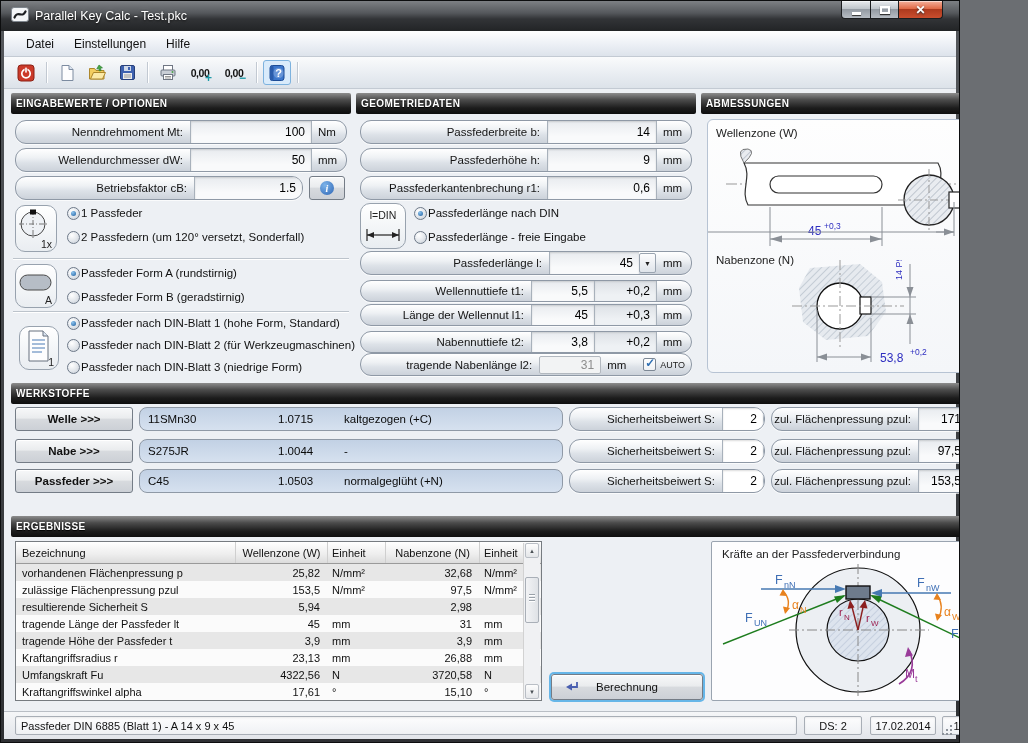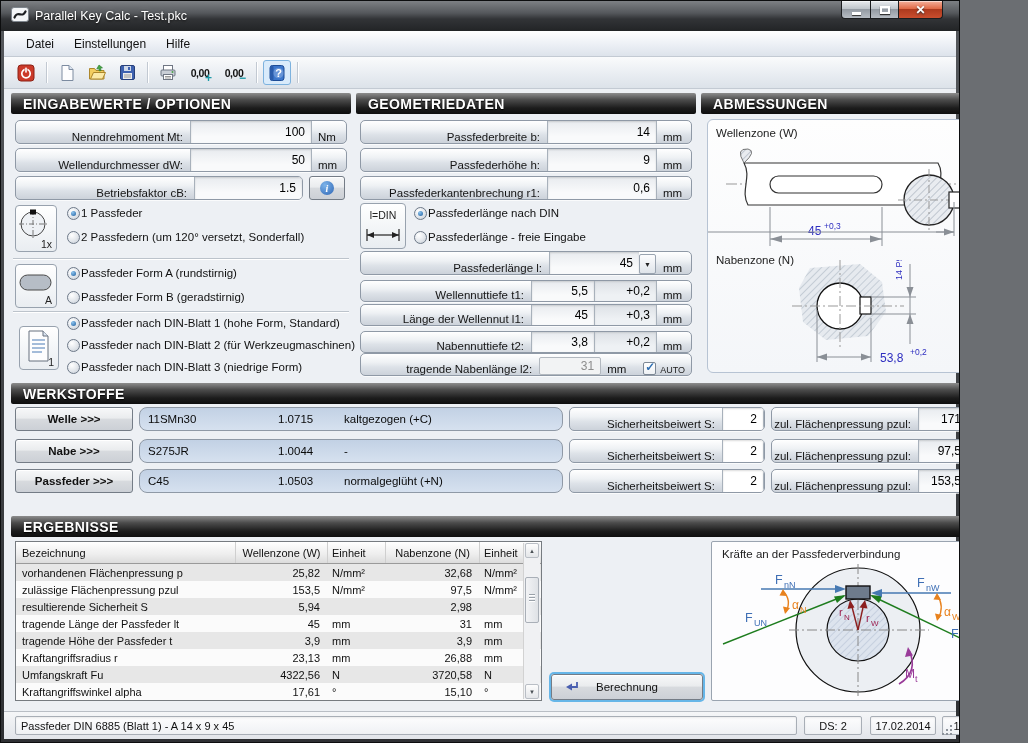--- a/index.html
+++ b/index.html
@@ -25,35 +25,35 @@
 .toolbar{height:32px;background:linear-gradient(#fafbfc,#e9edf2 55%,#dce2e9);border-bottom:1px solid #c3cad3;display:flex;align-items:center;padding-left:8px;gap:2px}
 .tbtn{width:28px;height:25px;display:flex;align-items:center;justify-content:center;border:1px solid transparent;border-radius:3px;position:relative}
 .tbtn.active{background:#d9ebfb;border:1px solid #7db2de}
 .tsep{width:1px;height:21px;background:#c2c9d2;box-shadow:1px 0 0 #fff;margin:0 4px}
 .decbtn{width:32px}
 .dectxt{font-size:10.5px;font-weight:bold;color:#111;letter-spacing:-.5px}
 .decsign{position:absolute;right:3px;bottom:-1px;font-size:12px;font-weight:bold;color:#1d9aa8}
 
 .main{position:relative;flex:1}
 .panel{position:absolute}
-.phead{height:21px;background:linear-gradient(180deg,#8d8d8d 0%,#4c4c4c 32%,#1c1c1c 72%,#0e0e0e 100%);border-radius:2px;display:flex;align-items:center;padding-left:12px;color:#fff;font-weight:bold;font-size:14px;letter-spacing:.4px;text-shadow:0 1px 1px #000}
-.frow{position:absolute;height:24px;border:1px solid #8f99a6;border-radius:5px;background:linear-gradient(180deg,#ffffff 0%,#eef1f4 40%,#dde2e8 62%,#ccd2da 100%);display:flex;align-items:flex-end;overflow:hidden;box-shadow:0 1px 0 rgba(255,255,255,.7)}
+.phead{height:21px;background:linear-gradient(180deg,#8d8d8d 0%,#4c4c4c 32%,#1c1c1c 72%,#0e0e0e 100%);border-radius:2px;display:flex;align-items:center;padding-left:5px;color:#fff;font-weight:bold;font-size:10px;letter-spacing:.4px;text-shadow:0 1px 1px #000}
+.frow{position:absolute;height:24px;border:1px solid #8f99a6;border-radius:11px;background:linear-gradient(180deg,#ffffff 0%,#eef1f4 40%,#dde2e8 62%,#ccd2da 100%);display:flex;align-items:center;overflow:hidden;box-shadow:0 1px 0 rgba(255,255,255,.7)}
 .frow2{height:22px}
 .flab{flex:1;text-align:right;font-size:11.5px;color:#151515;padding-right:7px;white-space:nowrap}
 .vbox{height:100%;display:flex;align-items:center;justify-content:flex-end;padding:0 6px;font-size:12px;color:#000;background:linear-gradient(180deg,#e8ebef,#f9fafb 70%);border-left:1px solid #a8b1bb;border-right:1px solid #a8b1bb;box-shadow:inset 0 1px 2px rgba(0,0,0,.14);flex:none}
 .tbox{height:100%;display:flex;align-items:center;justify-content:flex-end;padding:0 6px;font-size:12px;color:#000;background:linear-gradient(180deg,#dde1e6,#eef1f4 70%);border-right:1px solid #a8b1bb;box-shadow:inset 0 1px 2px rgba(0,0,0,.1);flex:none}
 .dbox{height:18px;display:flex;align-items:center;justify-content:flex-end;padding:0 6px;font-size:12px;color:#8d8d8d;background:#f2f3f4;border:1px solid #b2b8bf;border-radius:2px;flex:none}
 .funit{width:34px;padding-left:6px;font-size:11.5px;color:#111;flex:none;text-align:left}
 .combo{width:17px;height:20px;margin-right:1px;border:1px solid #9aa4b0;border-radius:2px;background:linear-gradient(#fdfdfe,#dfe4ea);display:flex;align-items:center;justify-content:center;flex:none}
 .combo span{font-size:7px;color:#222}
 .radio{width:13px;height:13px;border-radius:50%;background:radial-gradient(circle at 35% 30%,#fff,#e2e6eb 55%,#c4cbd3);border:1px solid #6d7988;position:relative;flex:none}
 .radio.sel::after{content:"";position:absolute;left:3px;top:3px;width:5px;height:5px;border-radius:50%;background:radial-gradient(circle at 35% 30%,#8cc4ef,#1f5f9e)}
 .optrow{position:absolute;display:flex;align-items:center;gap:1px;height:16px}
 .optlabel{font-size:11.5px;color:#111;white-space:nowrap}
-.icb{position:absolute;background:linear-gradient(#ffffff,#e9edf1);border:1px solid #98a2ae;border-radius:4px}
+.icb{position:absolute;background:linear-gradient(#ffffff,#e9edf1);border:1px solid #98a2ae;border-radius:10px}
 .ictag{position:absolute;right:4px;bottom:1px;font-size:10.5px;color:#222}
 .icdin{position:absolute;top:5px;left:0;right:0;text-align:center;font-size:10.5px;color:#222}
 .sepline{position:absolute;left:2px;right:2px;height:1px;background:#bcc3cb;box-shadow:0 1px 0 #fff}
 .btn{border:1px solid #747c86;border-radius:3px;background:linear-gradient(180deg,#f7f8f9,#eaecee 45%,#d7dade 52%,#ccd0d6);display:flex;align-items:center;justify-content:center;font-size:11.5px;font-weight:bold;color:#111;box-shadow:inset 0 1px 0 #fff}
 .infobtn{position:absolute;width:36px;height:24px}
 .iglyph{width:14px;height:14px;border-radius:50%;background:radial-gradient(circle at 35% 30%,#7db4ea,#2f66b5);color:#fff;font-size:10px;font-weight:bold;font-style:italic;display:flex;align-items:center;justify-content:center;font-family:"Liberation Serif",serif}
 .cb{width:13px;height:13px;border:1px solid #7d8895;background:linear-gradient(#fff,#eef1f4);position:relative;flex:none;border-radius:2px}
 .cb.checked::after{content:"✓";color:#2f6fb2;font-size:12px;font-weight:bold;position:absolute;left:1px;top:-3px}
 .autolbl{font-size:9px;color:#222;margin-left:4px}
 

